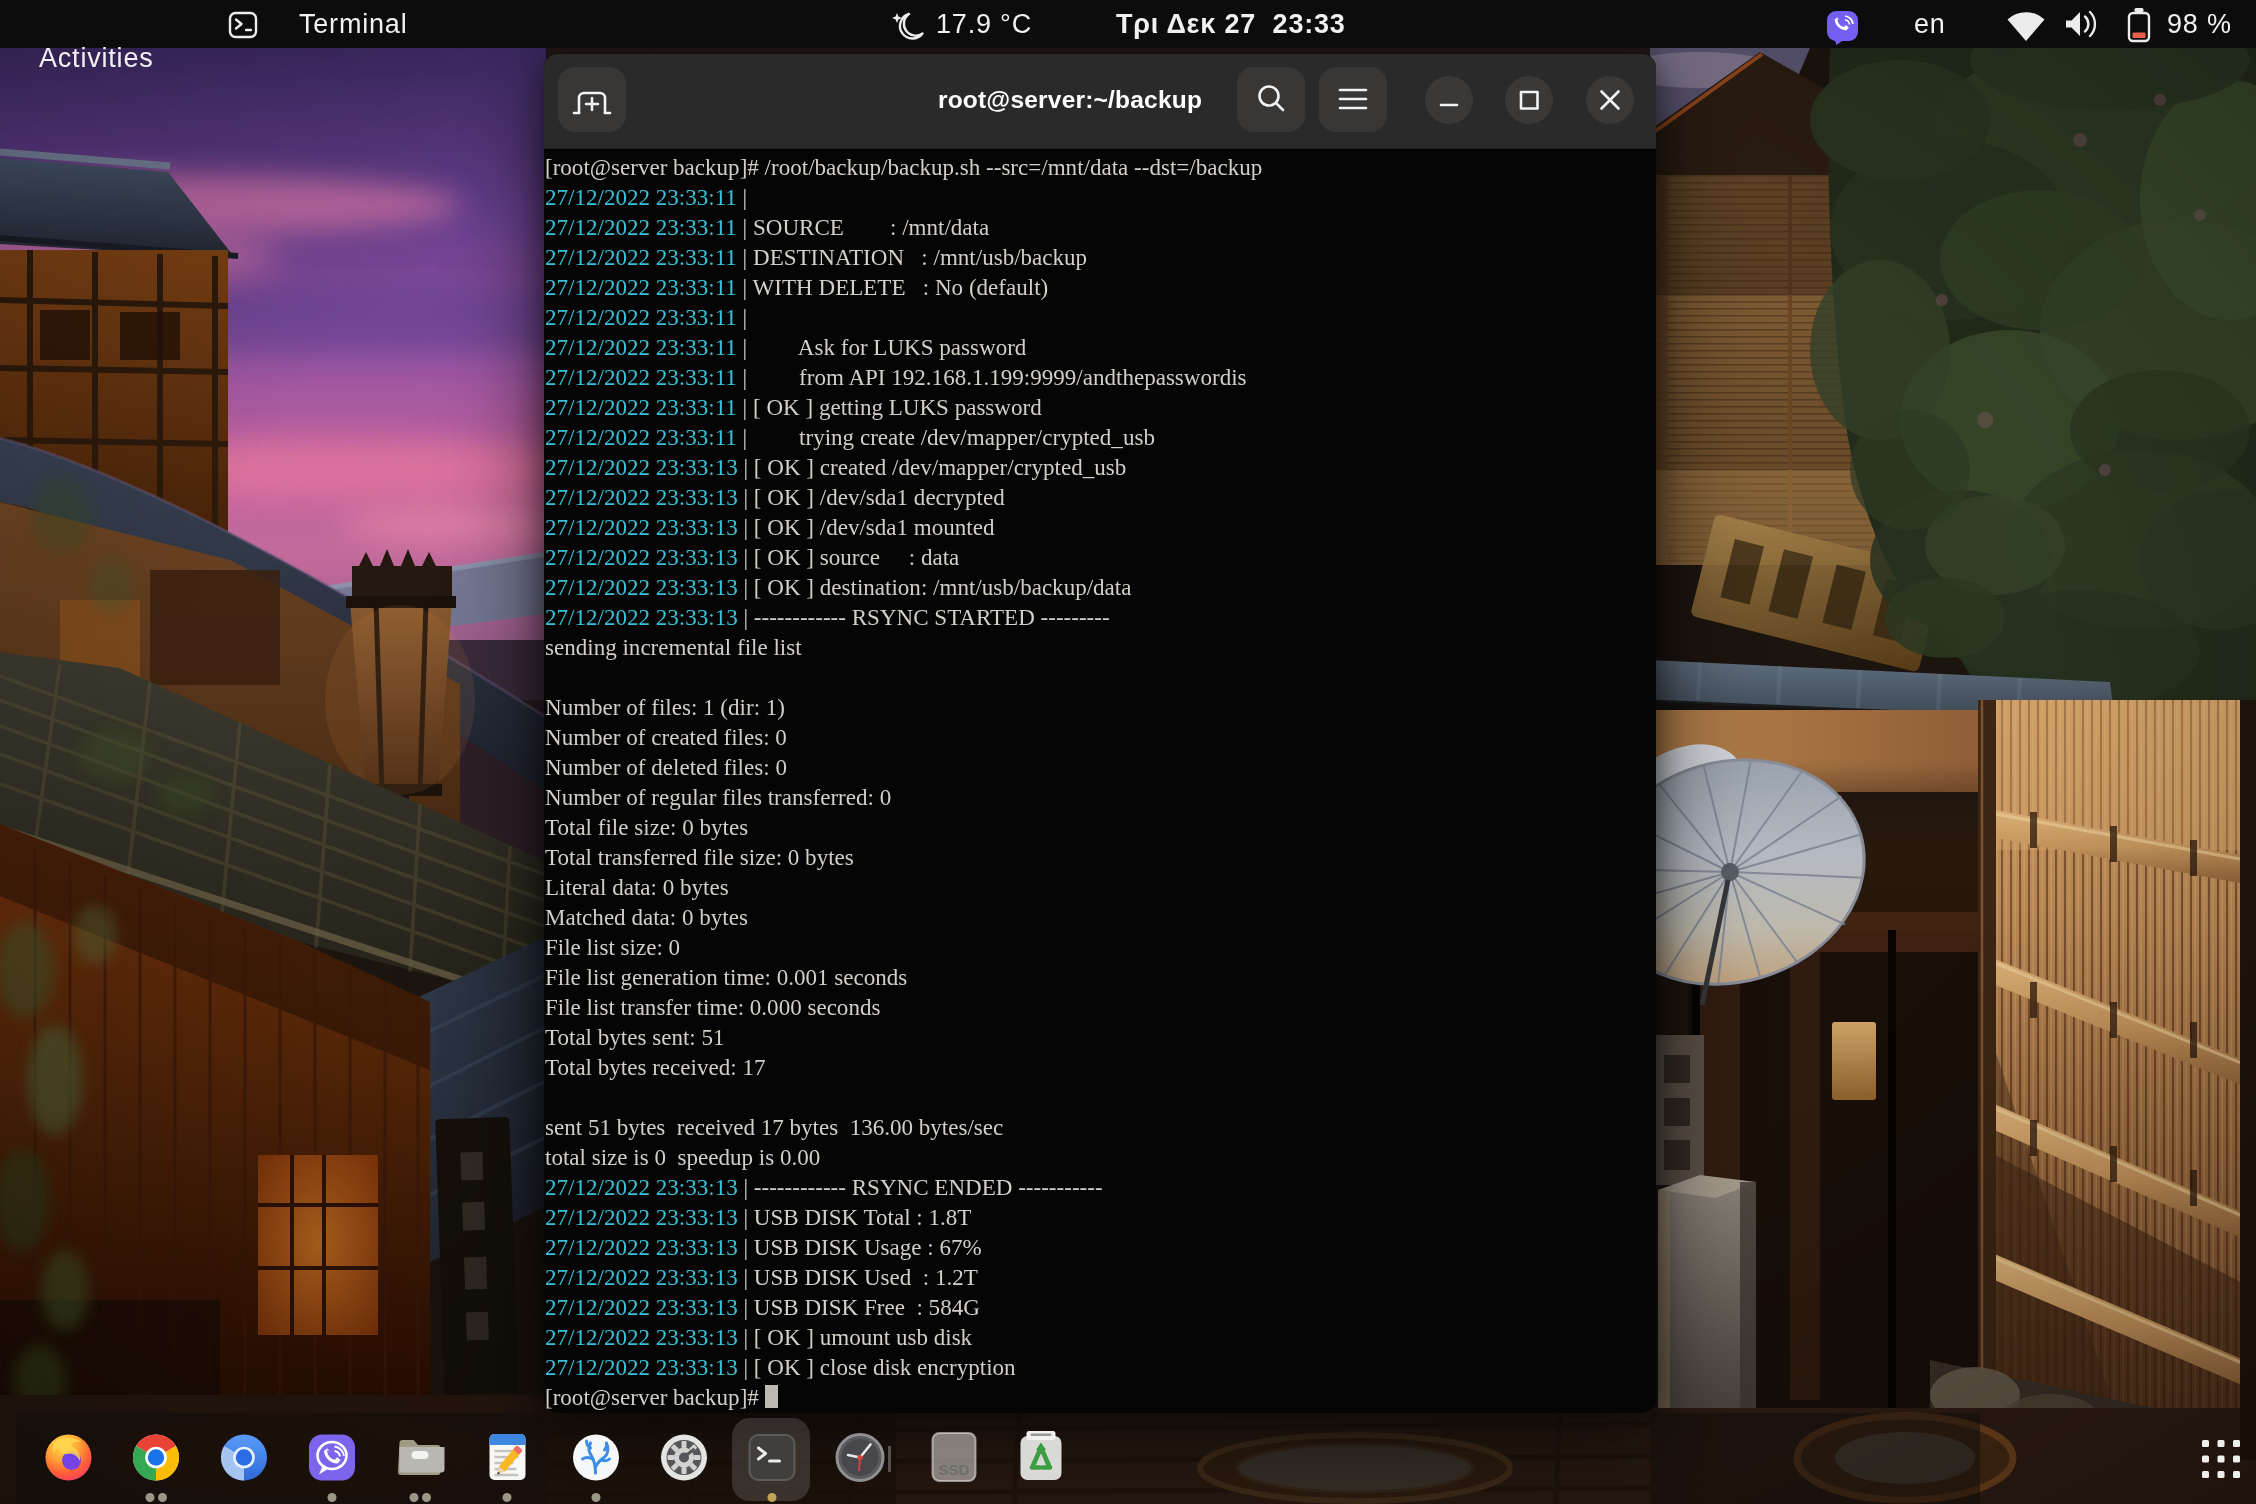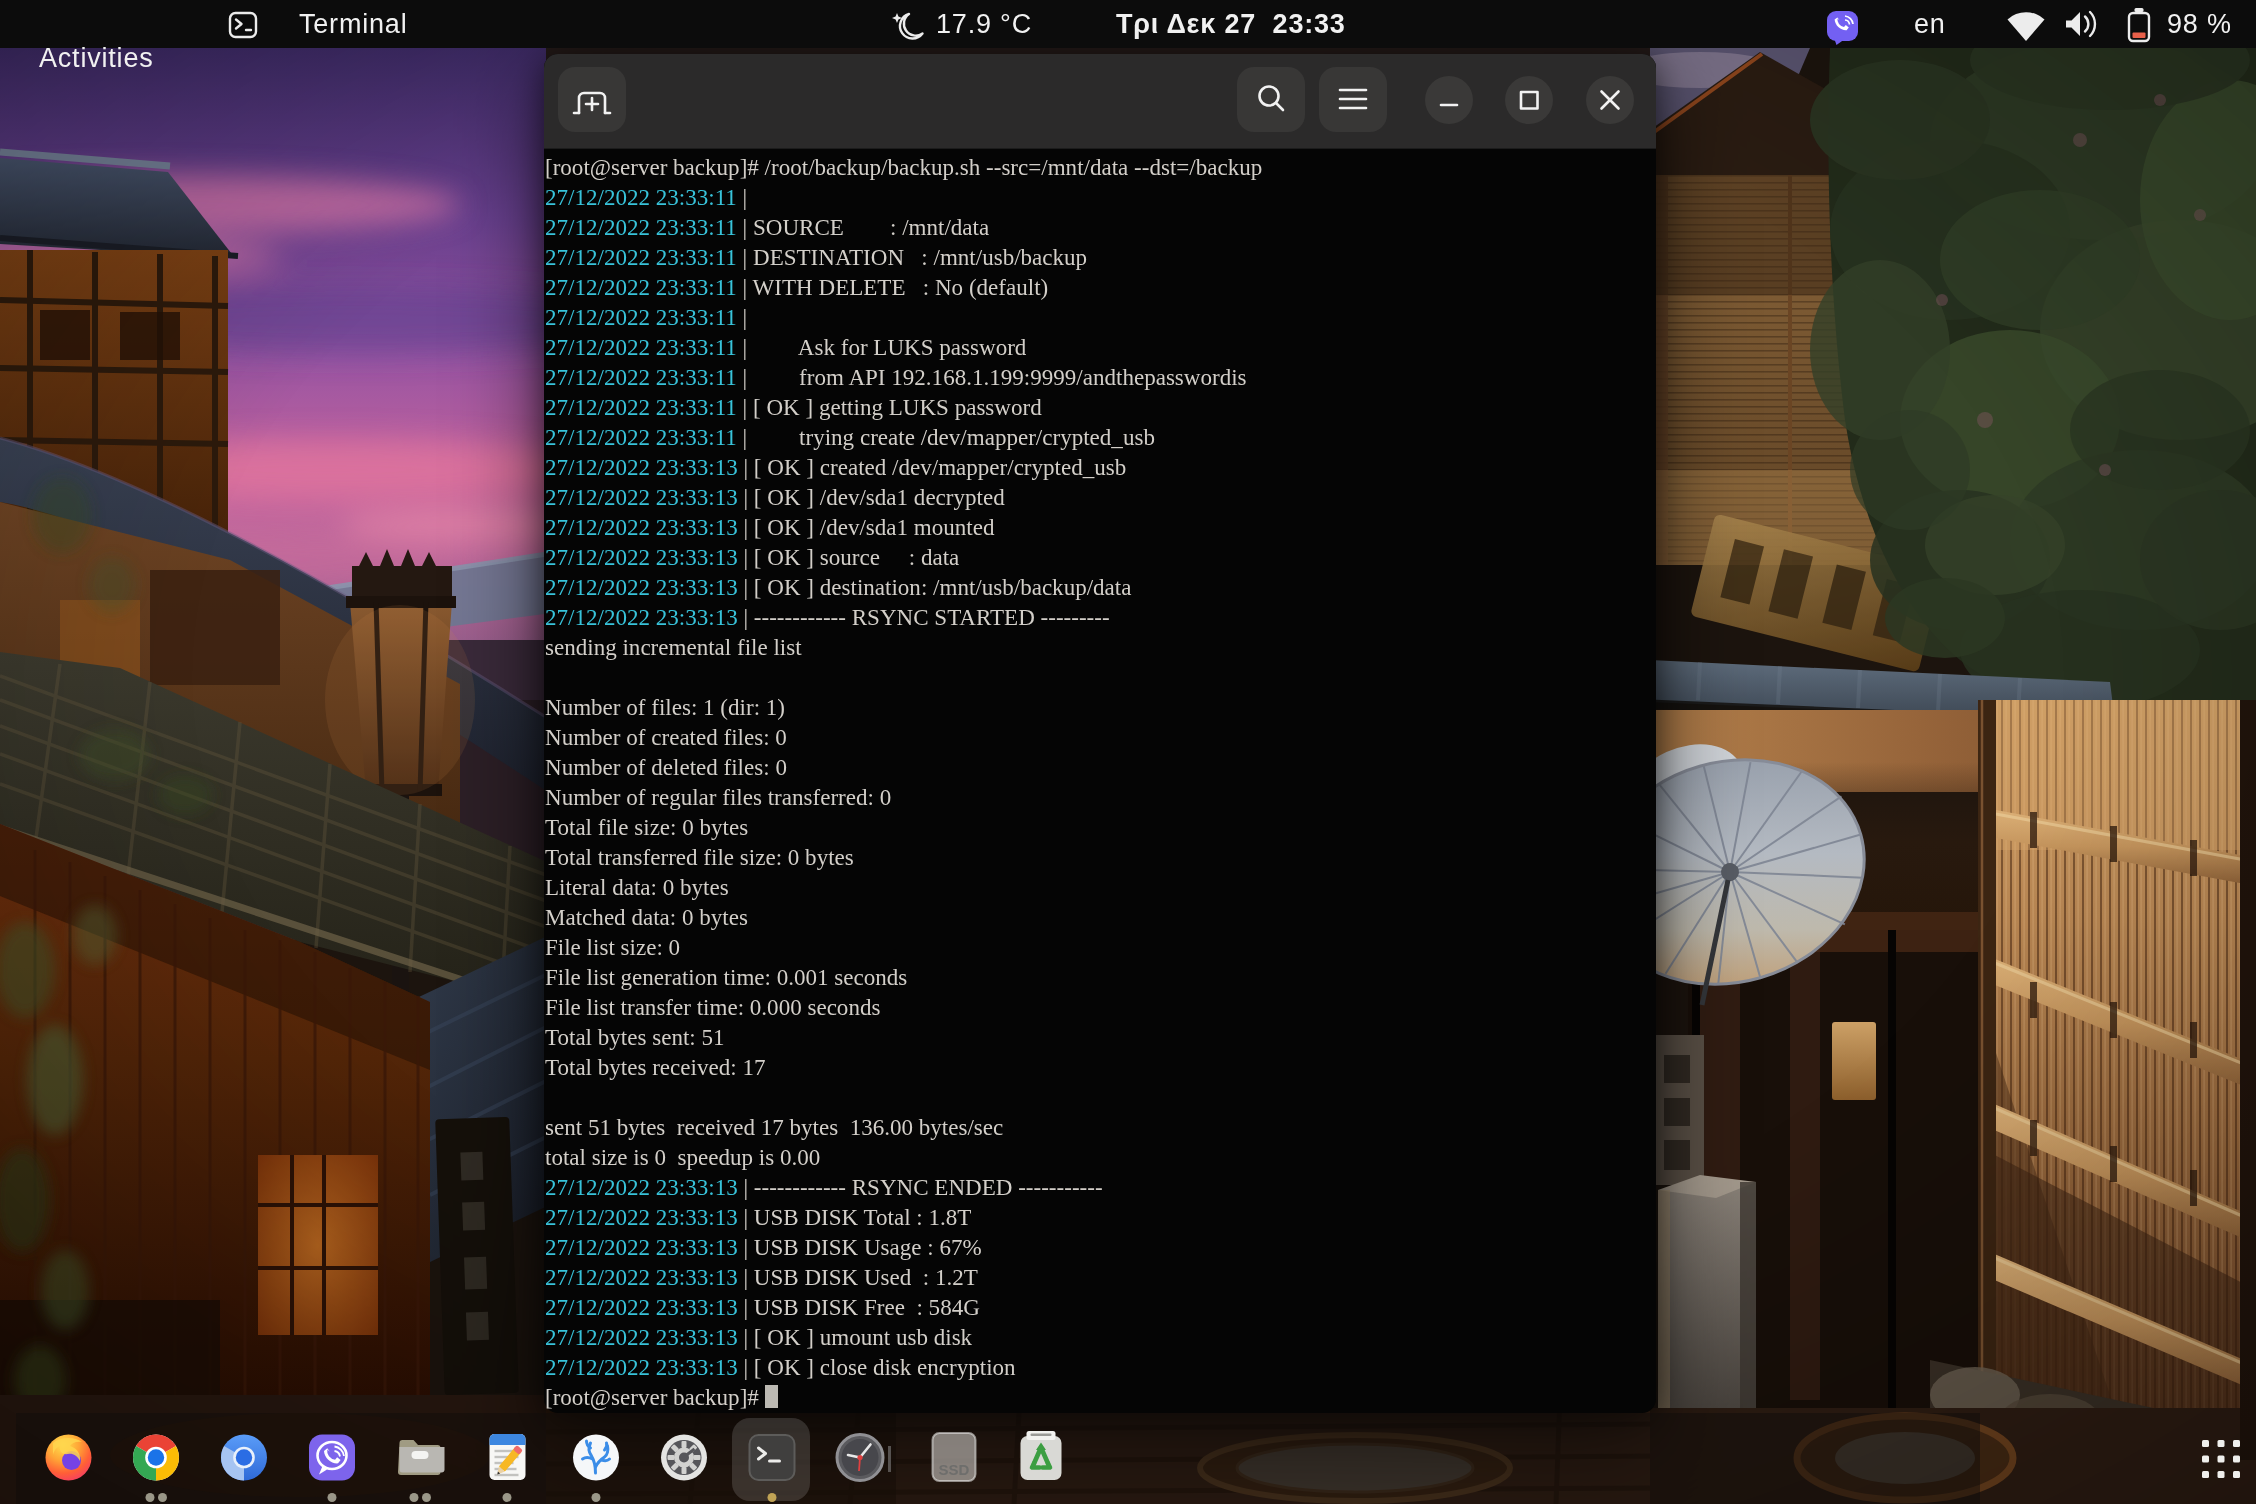--- a/index.html
+++ b/index.html
@@ -657,20 +657,21 @@
 </div>
 
 <div id="term" class="abs">
   <div id="tbar">
     <div class="hbtn" style="left:14px;"></div>
     <div class="hbtn" style="left:693px;"></div>
     <div class="hbtn" style="left:775px;"></div>
     <div class="cbtn" style="left:881px;"></div>
     <div class="cbtn" style="left:961px;"></div>
     <div class="cbtn" style="left:1042px;"></div>
+    <div id="ttitle">root@server:~/backup</div>
     <svg style="position:absolute;left:0;top:0" width="1112" height="94" viewBox="0 0 1112 94">
       <g stroke="#f2f2f2" stroke-width="2.6" fill="none" stroke-linecap="round" stroke-linejoin="round">
         <path d="M35,59 v-15 a5,5 0 0 1 5,-5 h16 a5,5 0 0 1 5,5 v15"></path>
         <path d="M30,59 h5"></path>
           <path d="M61,59 h5"></path>
         <line x1="48" y1="44" x2="48" y2="56"></line>
           <line x1="42" y1="50" x2="54" y2="50"></line>
         <circle cx="725" cy="42" r="9.5"></circle>
           <line x1="732.5" y1="49.5" x2="739" y2="56"></line>
         <line x1="796" y1="36" x2="822" y2="36"></line>

